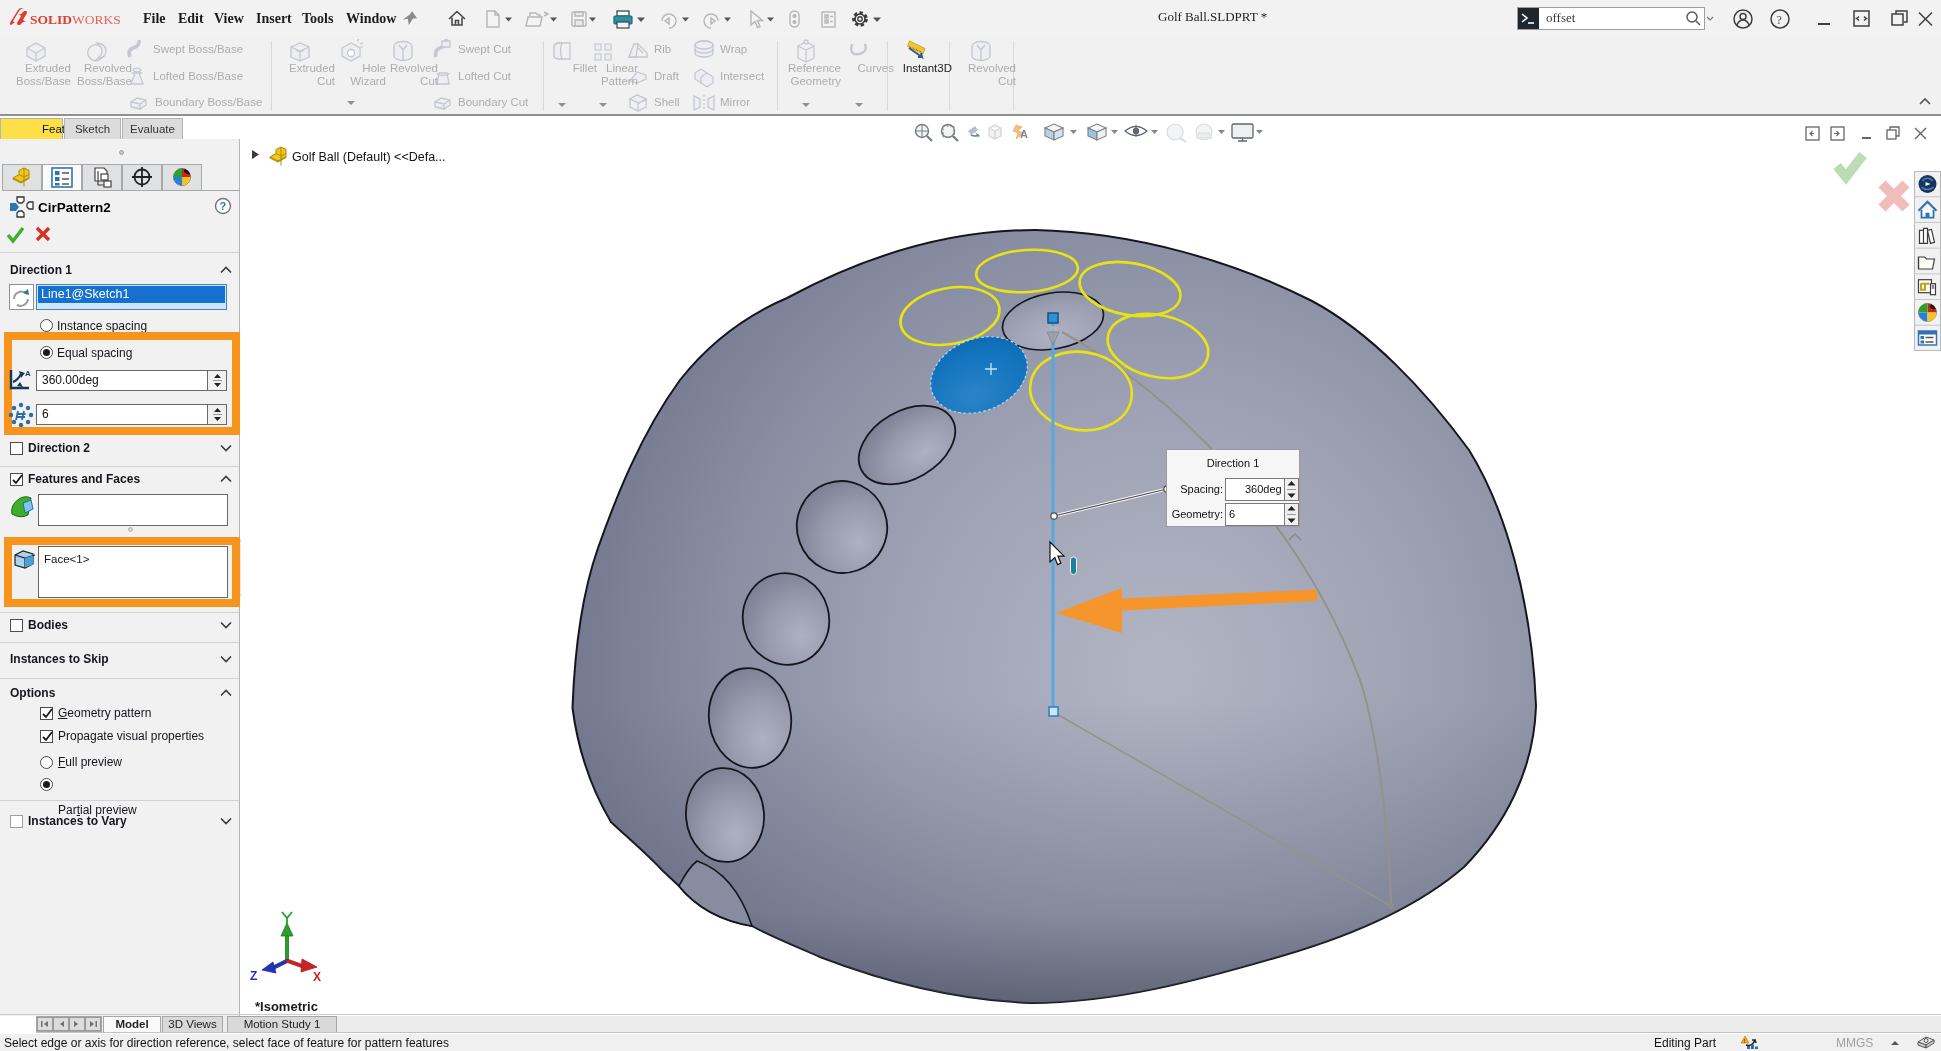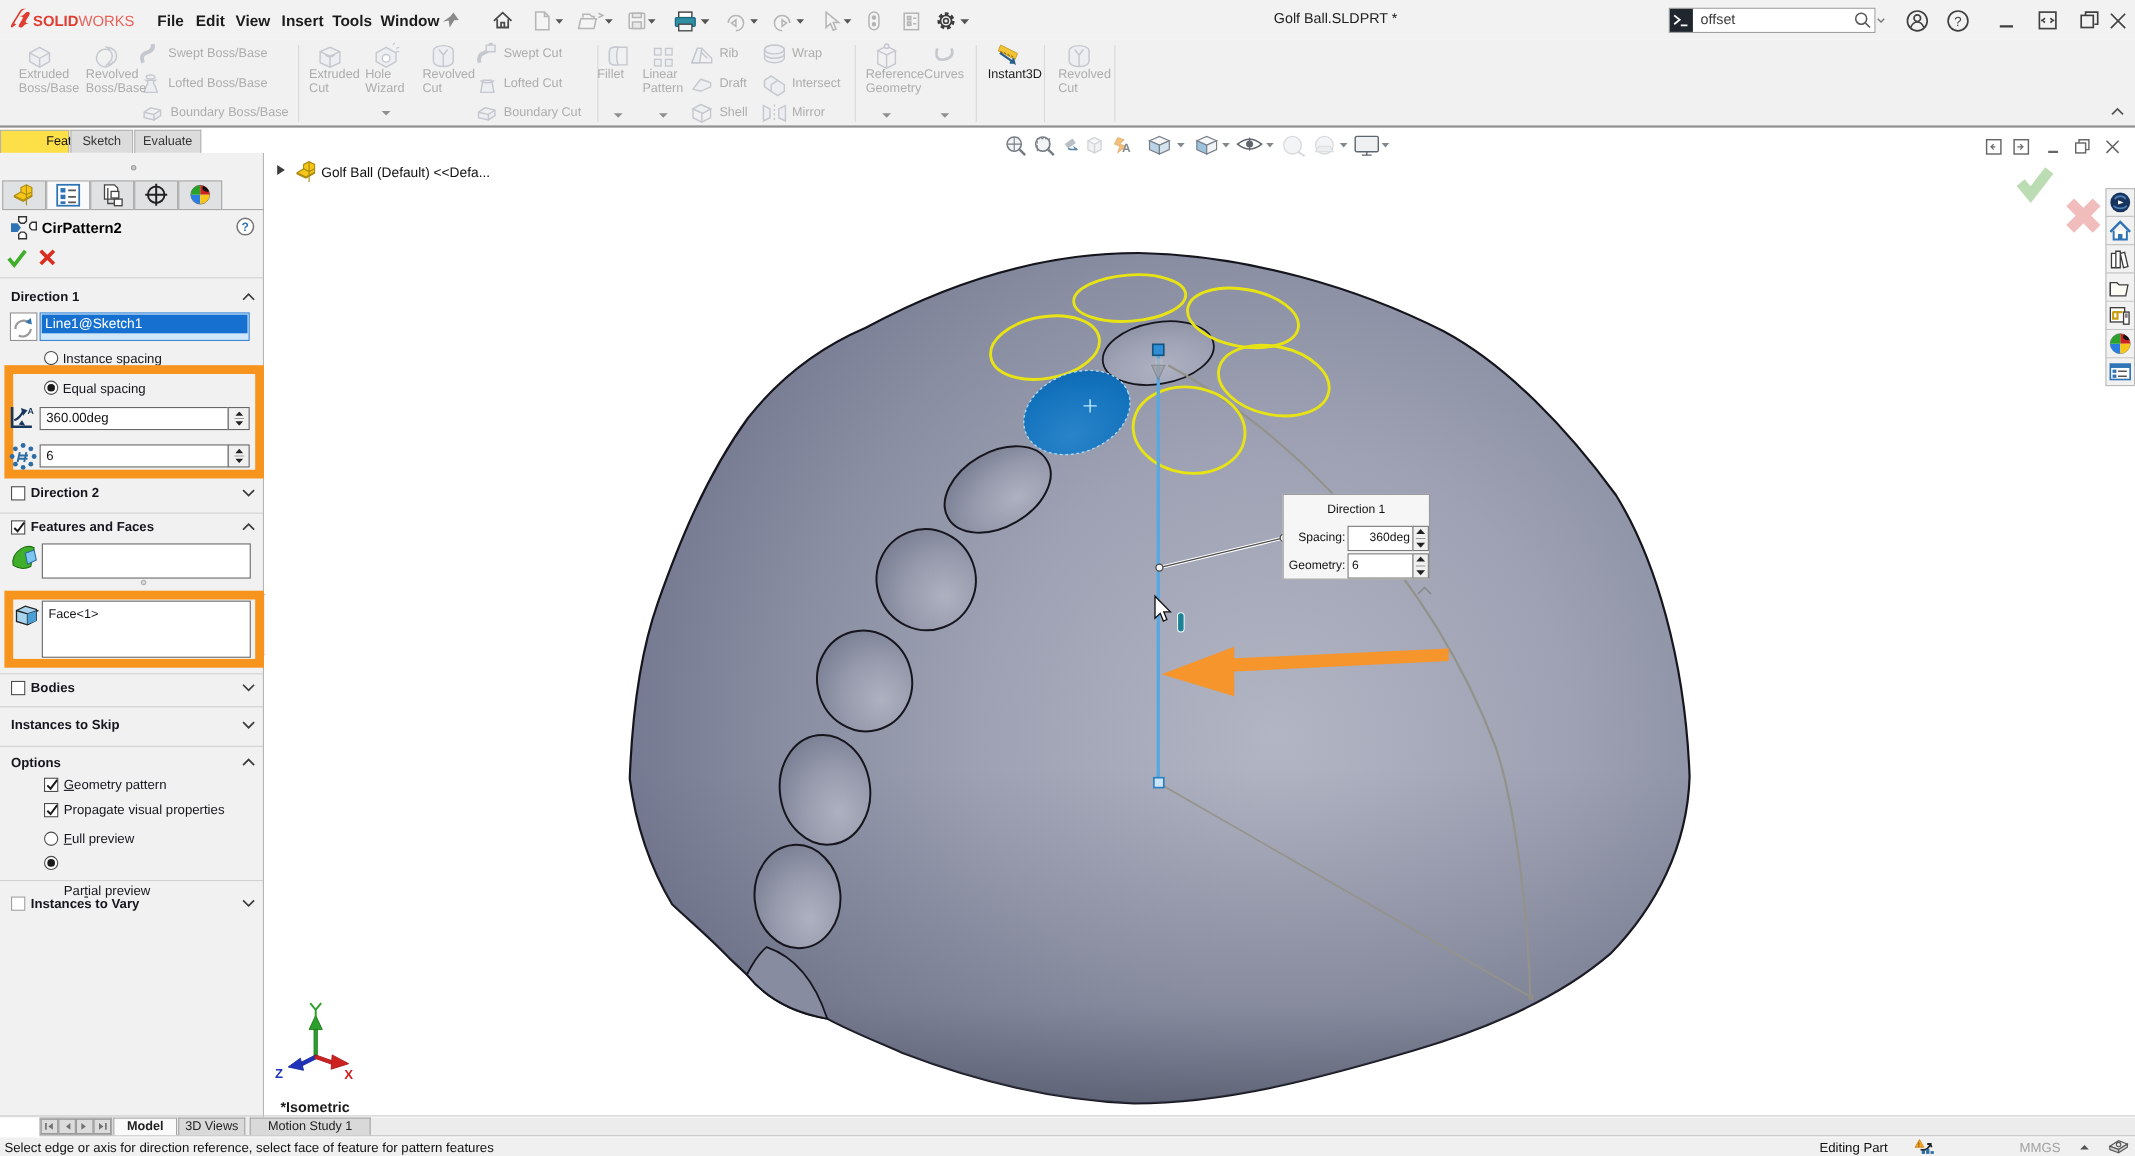--- a/index.html
+++ b/index.html
@@ -1,25 +1,25 @@
 <!DOCTYPE html>
 <html><head>
 <meta charset="utf-8">
 <style>
 * { margin:0; padding:0; box-sizing:border-box; }
 html,body { width:1941px; height:1051px; overflow:hidden; background:#fff;
   font-family:"Liberation Sans", sans-serif; }
 .abs { position:absolute; }
 #app { position:relative; width:1941px; height:1051px; background:#ffffff; }
 
-#titlebar { left:0; top:0; width:1941px; height:36px; background:#f2f2f2; }
+#titlebar { left:0; top:0; width:1941px; height:36px; background:#f2f2f2;font-family:Liberation Serif, serif; }
 .menu { font-size:14px; color:#1c1c1c; font-weight:bold; top:11px; }
 
 #ribbon { left:0; top:36px; width:1941px; height:80px; background:#f1f1f2; border-bottom:2px solid #909090; }
-.rlbl { font-size:11.5px; color:#adadad; text-align:left; line-height:12.5px; white-space:nowrap;margin-left:16px; }
+.rlbl { font-size:11.5px; color:#adadad; text-align:right; line-height:12.5px; white-space:nowrap; }
 .rlbl2 { font-size:11.5px; color:#adadad; white-space:nowrap; }
 
 .ctab { top:118px; height:21px; font-size:11.5px; color:#333; background:#dcdcdc;
   border:1px solid #b3b3b3; border-bottom:none; text-align:center; line-height:20px; }
 .ctab.active { background:#fde047; color:#111;padding-left:41px; }
 
 #lpanel { left:0; top:139px; width:240px; height:877px; background:#f1f1f1; border-right:1px solid #b5b5b5; }
 .pmtab { top:25px; width:40px; height:27px; background:#e0e1e2; border:1px solid #a9a9a9; }
 .pmtab.active { background:#fafafa; }
 .sechead { font-size:12px; font-weight:bold; color:#15161d; }

